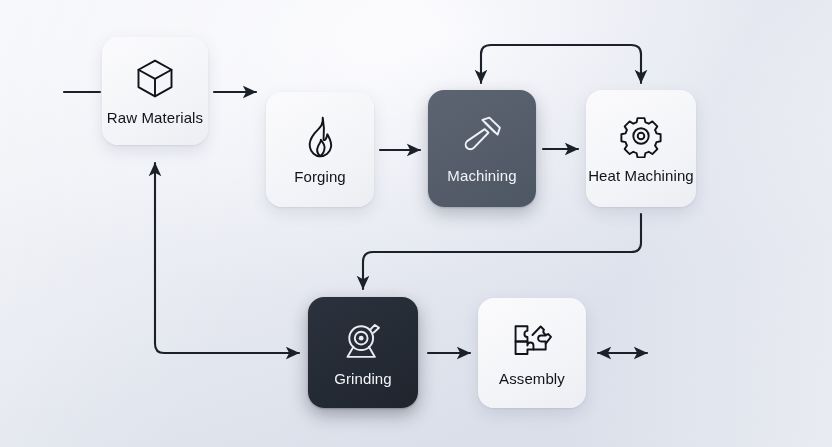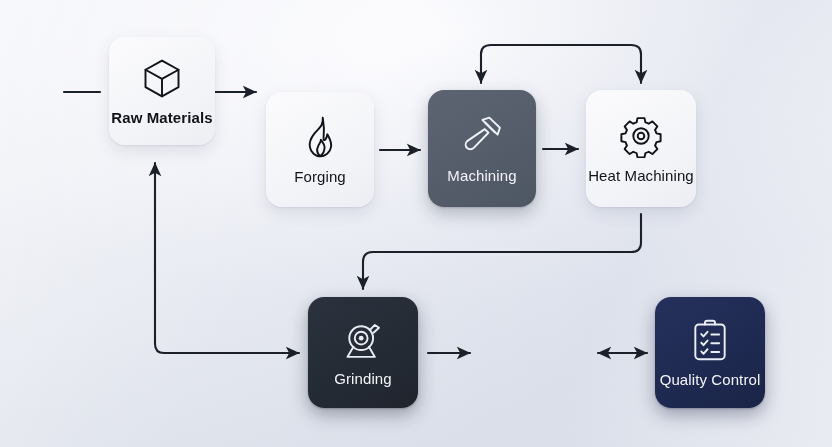--- a/index.html
+++ b/index.html
@@ -91,21 +91,21 @@
       <path d="M641,214 L641,243 Q641,252 631,252 L373,252 Q363,252 363,262 L363,289" marker-end="url(#ah)"></path>
 
       <path d="M428,353 L470,353" marker-end="url(#ah)"></path>
 
       <path d="M598,353 L647,353" marker-start="url(#ah-start)" marker-end="url(#ah)"></path>
 
       <path d="M299,353 L164,353 Q155,353 155,344 L155,163" marker-start="url(#ah-start)" marker-end="url(#ah)"></path>
     </g>
   </svg>
 
-  <div class="node light" style="left:109px;top:37px;width:106px;height:108px;font-weight:bold;">
+  <div class="node light" style="left:102px;top:37px;width:106px;height:108px;">
     <span class="ico">
       <svg width="44" height="44" viewBox="0 0 48 48" fill="none" stroke="#10131a" stroke-width="2.1" stroke-linejoin="round" stroke-linecap="round">
         <path d="M24 5 L42 15 L42 34 L24 44 L6 34 L6 15 Z"></path>
         <path d="M6 15 L24 25 L42 15"></path>
         <path d="M24 25 L24 44"></path>
       </svg>
     </span>
     <span class="lbl">Raw Materials</span>
   </div>
 
@@ -147,30 +147,26 @@
         <circle cx="22" cy="21" r="13"></circle>
         <circle cx="22" cy="21" r="7"></circle>
         <circle cx="22" cy="21" r="2.6" fill="#e9edf3" stroke="none"></circle>
         <path d="M31.5 12 L37 6.5 L41.5 9.5 L35.5 15"></path>
         <path d="M13.5 30.5 L7 41.5 L37 41.5 L30.5 30.5"></path>
       </svg>
     </span>
     <span class="lbl">Grinding</span>
   </div>
 
-
-  <div class="node navy" style="left:655px;top:297px;width:110px;height:111px;">
+  <div class="node light" style="left:478px;top:298px;width:108px;height:110px;">
     <span class="ico">
-      <svg width="40" height="44" viewBox="0 0 42 48" fill="none" stroke="#eaeef7" stroke-width="2.1" stroke-linejoin="round" stroke-linecap="round">
-        <rect x="5" y="7" width="32" height="38" rx="4"></rect>
-        <path d="M15.5 7 V5.5 a2.5 2.5 0 0 1 2.5 -2.5 h6 a2.5 2.5 0 0 1 2.5 2.5 V7"></path>
-        <path d="M11.5 17.5 l2.4 2.6 l4.4 -5"></path>
-        <path d="M11.5 27 l2.4 2.6 l4.4 -5"></path>
-        <path d="M11.5 36.5 l2.4 2.6 l4.4 -5"></path>
-        <path d="M22.5 18 h8.5"></path>
-        <path d="M22.5 27.5 h8.5"></path>
-        <path d="M22.5 37 h8.5"></path>
+      <svg width="44" height="42" viewBox="0 0 48 46" fill="none" stroke="#10131a" stroke-width="2.1" stroke-linejoin="round" stroke-linecap="round">
+        <path d="M6 8 h13 v5 a3.3 3.3 0 0 0 0 6.6 v5 H6 Z"></path>
+        <path d="M6 24.6 h13 v4.4 a3.3 3.3 0 0 1 6.6 0 v4.4 h-6.6 v5 H6 Z"></path>
+        <path d="M25.6 33.4 h13.4 V24.6 h-5 a3.3 3.3 0 0 1 0 -6.6 h5"></path>
+        <path d="M24.5 17.5 L33.5 8.2 l3.6 3.6 a3.3 3.3 0 0 0 4.6 4.6 l3.1 3.1 L39 27"></path>
       </svg>
     </span>
-    <span class="lbl">Quality Control</span>
+    <span class="lbl">Assembly</span>
   </div>
+
 
 </div>
 
 </body></html>

